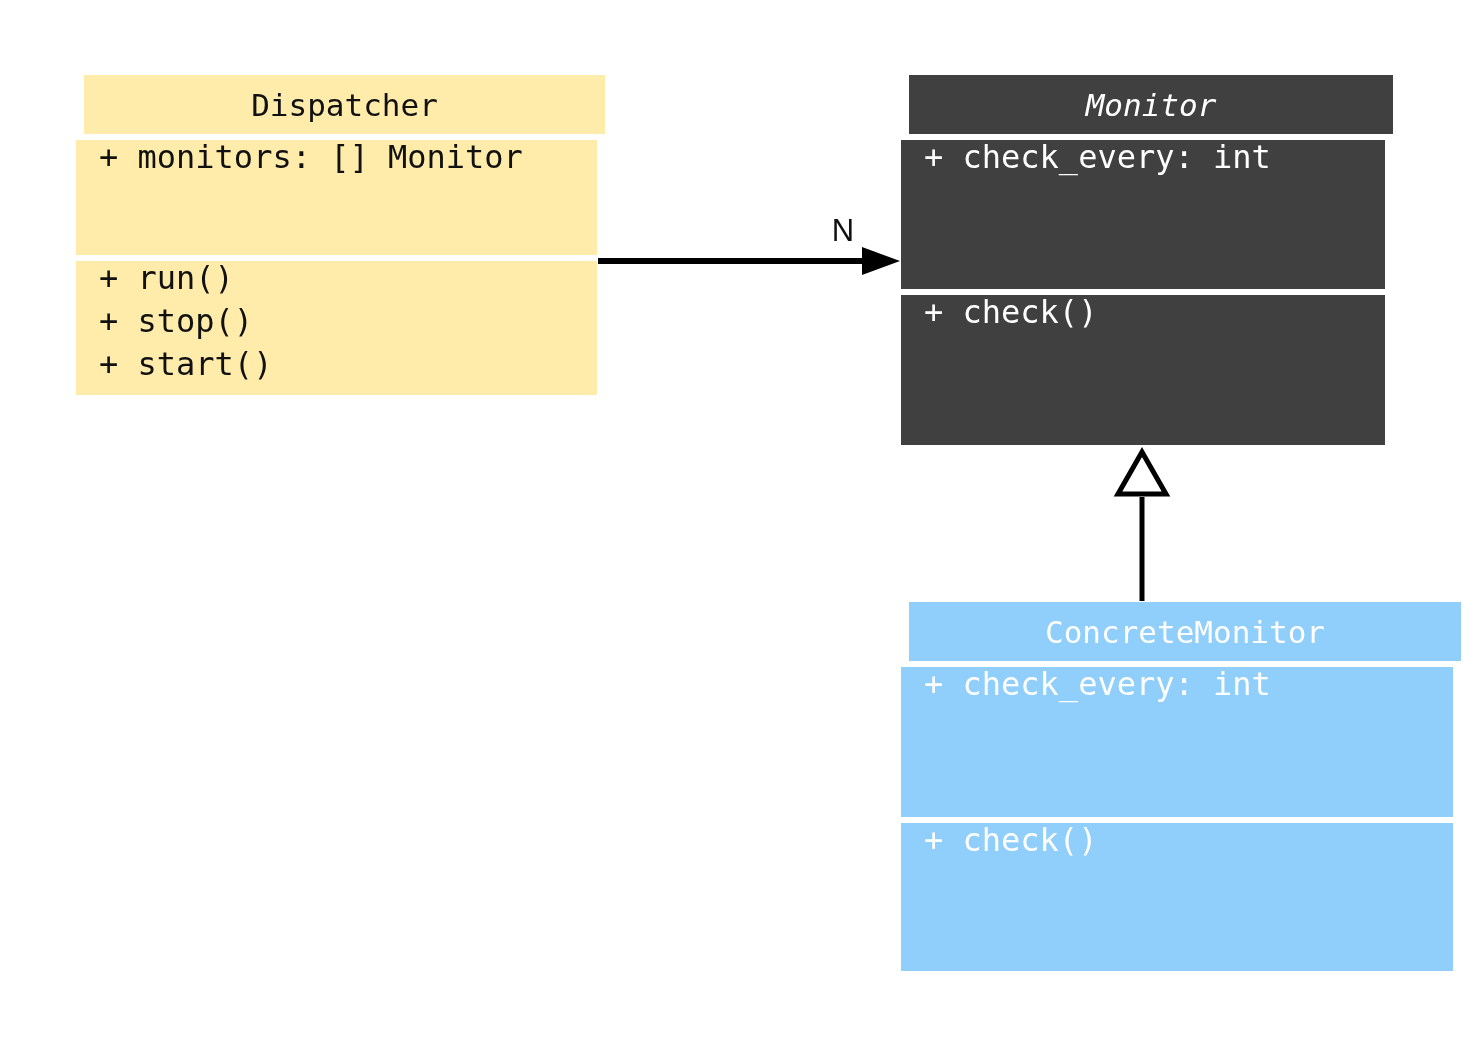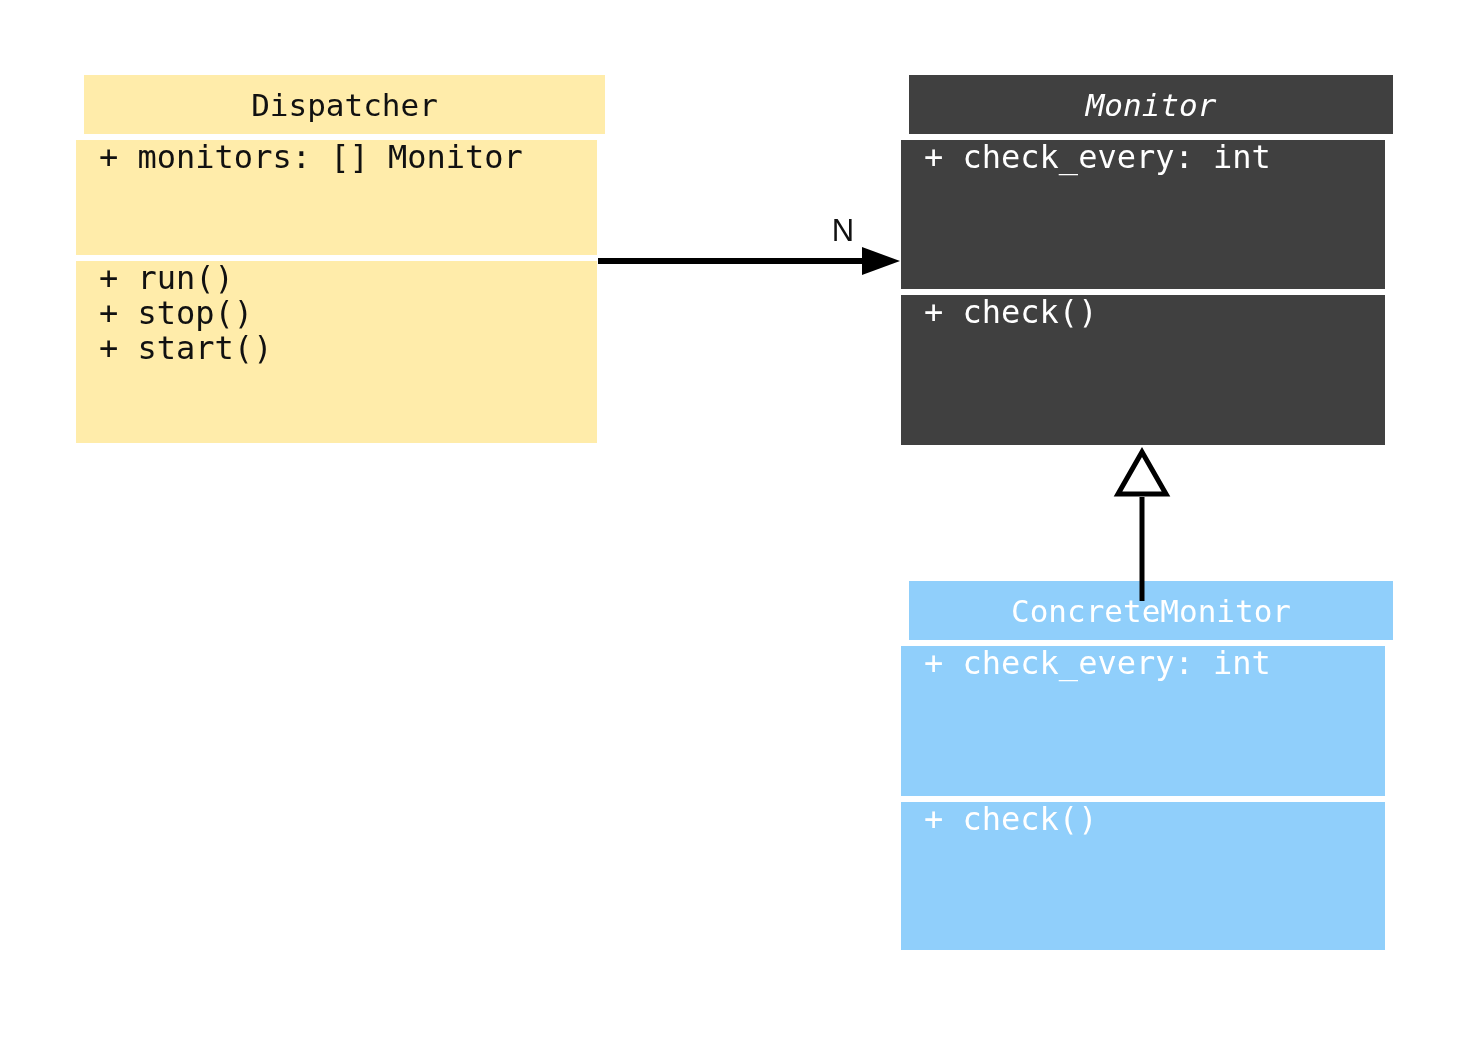--- a/index.html
+++ b/index.html
@@ -35,28 +35,28 @@
     flex-direction: column;
     justify-content: flex-start;
     padding-left: 23px;
     font-size: 32px;
     line-height: 35px;
   }
   
   #dispatcher { left: 76px; top: 75px; width: 521px; }
   #dispatcher .title-section  { height: 59px; }
   #dispatcher .attr-section   { height: 115px; }
-  #dispatcher .method-section { height: 182px; }
+  #dispatcher .method-section { height: 134px; gap: 8px; }
   
   #monitor { left: 901px; top: 75px; width: 484px; }
   #monitor .title-section  { height: 59px; }
   #monitor .attr-section   { height: 149px; }
   #monitor .method-section { height: 150px; }
   
-  #concrete-monitor { left: 901px; top: 581px; width: 484px; }
+  #concrete-monitor { left: 901px; top: 602px; width: 552px; }
   #concrete-monitor .title-section  { height: 59px; }
   #concrete-monitor .attr-section   { height: 150px; }
   #concrete-monitor .method-section { height: 148px; }
 
   .fill-cream { background: #FFECAA; color: #111111; }
   .fill-blue  { background: #404040; color: #ffffff; }
   .fill-lightblue { background: #90CFFB; color: #ffffff; }
   .italic { font-style: italic; }
 
   svg.edges {

